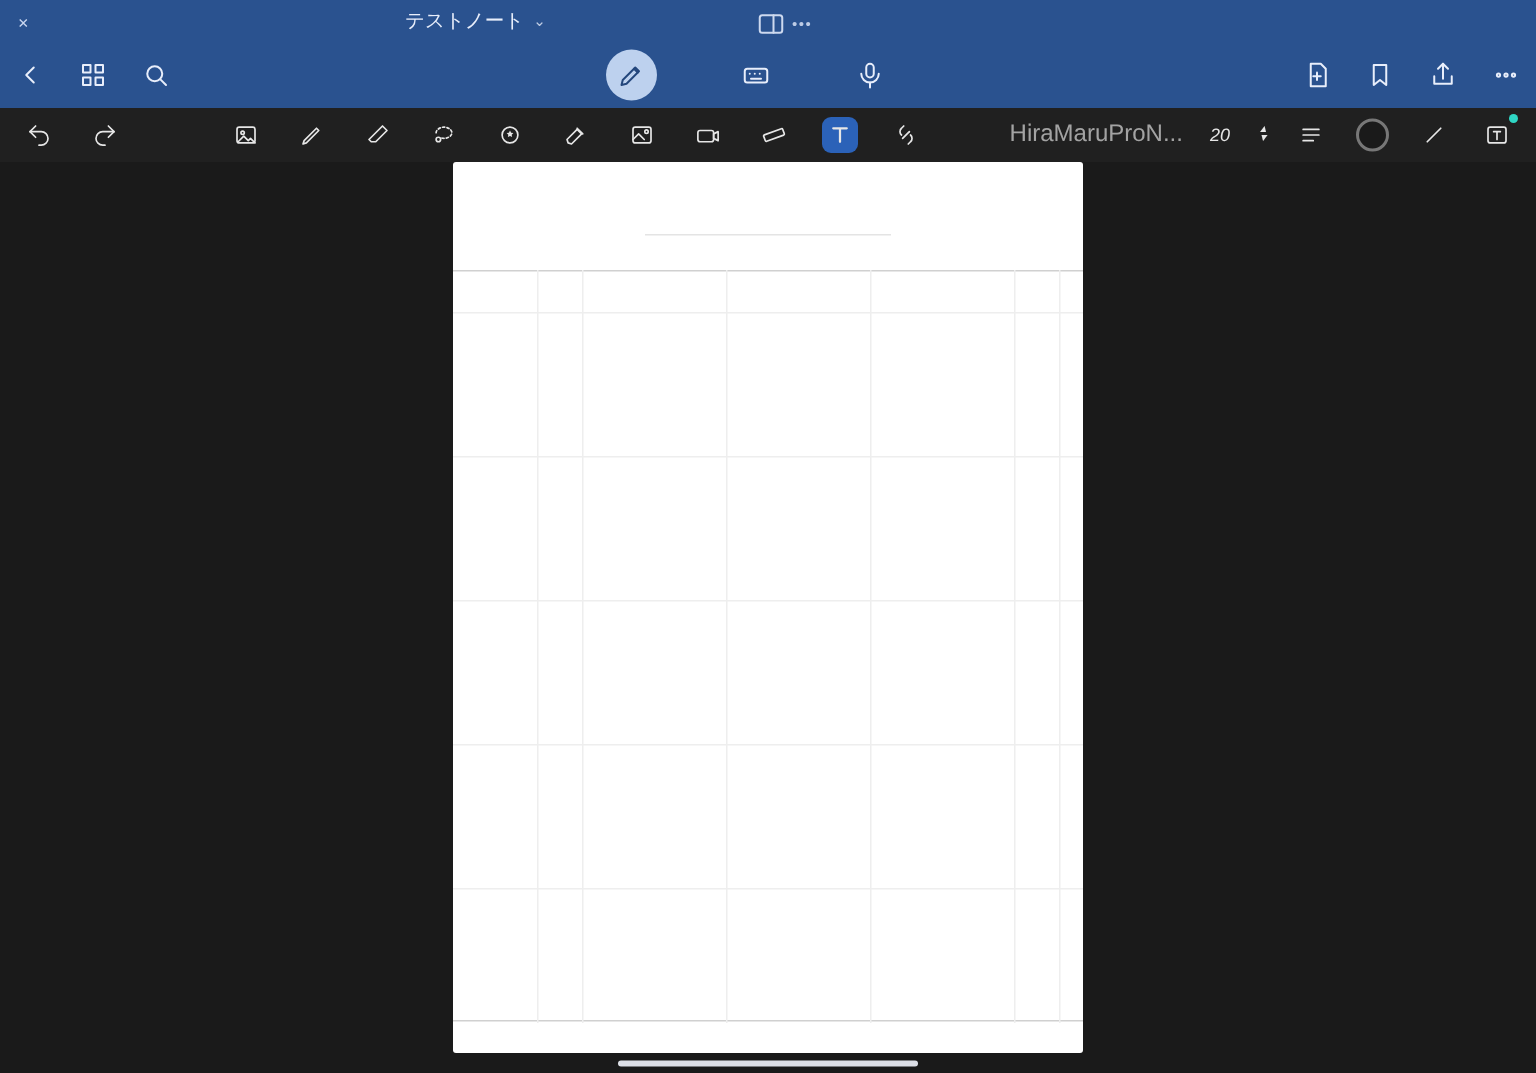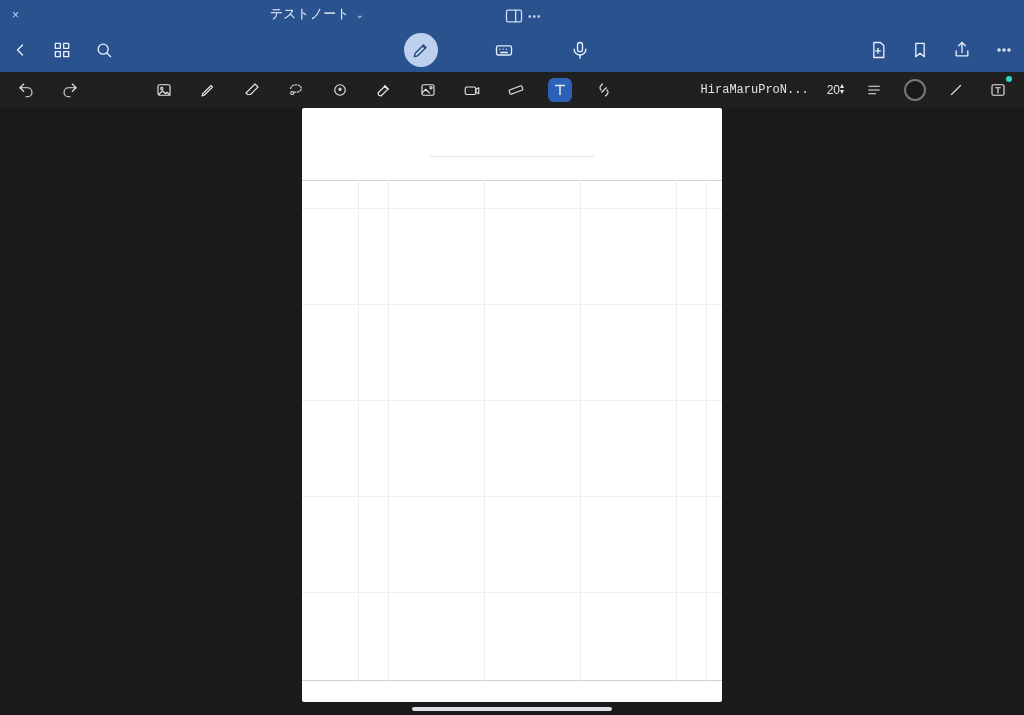--- a/index.html
+++ b/index.html
@@ -25,22 +25,22 @@
   .ic svg { width: 20px; height: 20px; stroke: currentColor; fill: none; stroke-width: 1.6; stroke-linecap: round; stroke-linejoin: round; }
 
   
   .ribbon { background: #202020; height: 36px; display: flex; align-items: center; padding: 0 14px; color: #e6e6e6; gap: 10px; }
   .ribbon-left { display: flex; gap: 20px; }
   .ribbon-tools { display: flex; gap: 20px; margin-left: 60px; align-items: center; }
   .ribbon-right { margin-left: auto; display: flex; align-items: center; gap: 18px; }
   .tool { width: 24px; height: 24px; display: flex; align-items: center; justify-content: center; border-radius: 6px; position: relative; }
   .tool.active { background: #2b62b8; }
   .tool svg { width: 18px; height: 18px; stroke: currentColor; fill: none; stroke-width: 1.5; stroke-linecap: round; stroke-linejoin: round; }
-  .font-name { font-size: 12px; color: #e5e5e5; max-width: 120px; white-space: nowrap; overflow: hidden; text-overflow: ellipsis; font-family: Liberation Mono, monospace; }
-  .font-size { font-size: 12px; display: flex; align-items: flex-start; gap: 0; }
+  .font-name { font-size: 16px; color: #a3a3a3; max-width: 120px; white-space: nowrap; overflow: hidden; text-overflow: ellipsis; }
+  .font-size { font-size: 12px; display: flex; align-items: flex-start; gap: 20px; font-style: italic; }
   .stepper { display: flex; flex-direction: column; line-height: 6px; font-size: 8px; }
   .color-swatch { width: 22px; height: 22px; border-radius: 50%; background: #1a1a1a; border: 2px solid #777; }
   .badge-dot { position: absolute; top: -2px; right: -2px; width: 6px; height: 6px; background: #2fd6c4; border-radius: 50%; }
 
   
   .canvas-area { flex: 1; background: #1a1a1a; display: flex; align-items: flex-start; justify-content: center; overflow: hidden; }
   .page { width: 420px; height: 594px; background: #fff; margin-top: 0; border-radius: 2px; position: relative; }
   .page-inner { position: absolute; inset: 0; }
   .hr-main { position: absolute; left: 0; right: 0; border-top: 1px solid #d0d0d0; }
   .hr-soft { position: absolute; left: 0; right: 0; border-top: 1px solid #eeeeee; }

